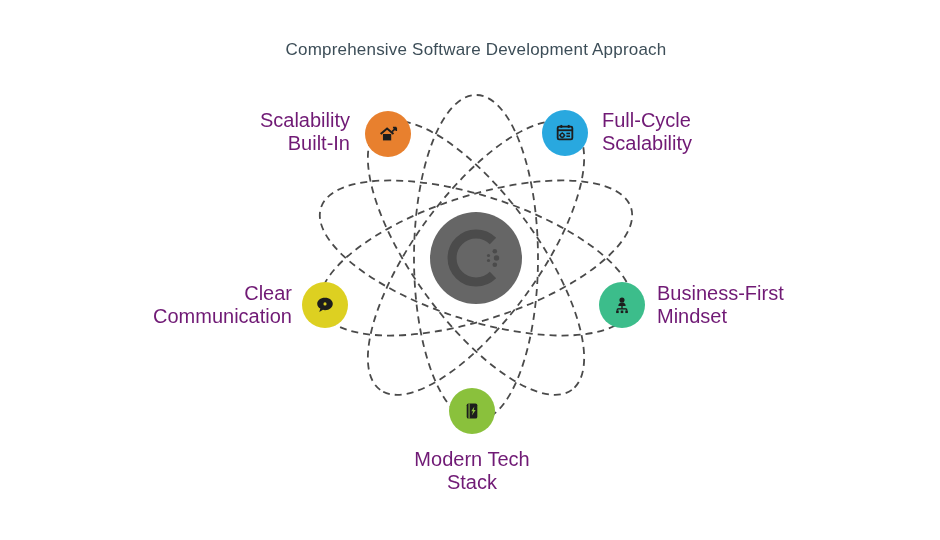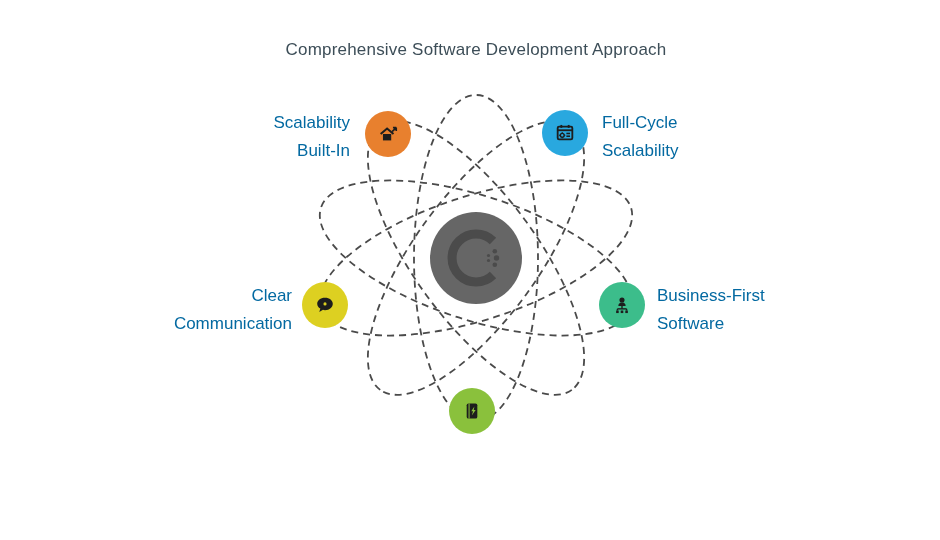--- a/index.html
+++ b/index.html
@@ -39,23 +39,23 @@
     border-radius: 50%;
     display: flex;
     align-items: center;
     justify-content: center;
   }
 
   .node svg { display: block; }
 
   .label {
     position: absolute;
-    font-size: 17px;
-    line-height: 28px;
-    color: #0369a1;
+    font-size: 20px;
+    line-height: 23px;
+    color: #701a75;
     white-space: pre-line;
   }
   .label.align-right  { text-align: right; }
   .label.align-left   { text-align: left; }
   .label.align-center { text-align: center; transform: translateX(-50%); }
 </style>
 </head>
 <body>
 
 <div class="stage">
@@ -141,16 +141,18 @@
   <div class="label align-right" style="right:590px; top:109px;">Scalability
 Built-In</div>
 
   <div class="label align-left" style="left:602px; top:109px;">Full-Cycle
 Scalability</div>
 
   <div class="label align-right" style="right:648px; top:282px;margin-left:17px;">Clear
 Communication</div>
 
   <div class="label align-left" style="left:657px; top:282px;">Business-First
-Software</div>
+Mindset</div>
 
+  <div class="label align-center" style="left:472px; top:448px;">Modern Tech
+Stack</div>
 
 </div>
 
 </body></html>

